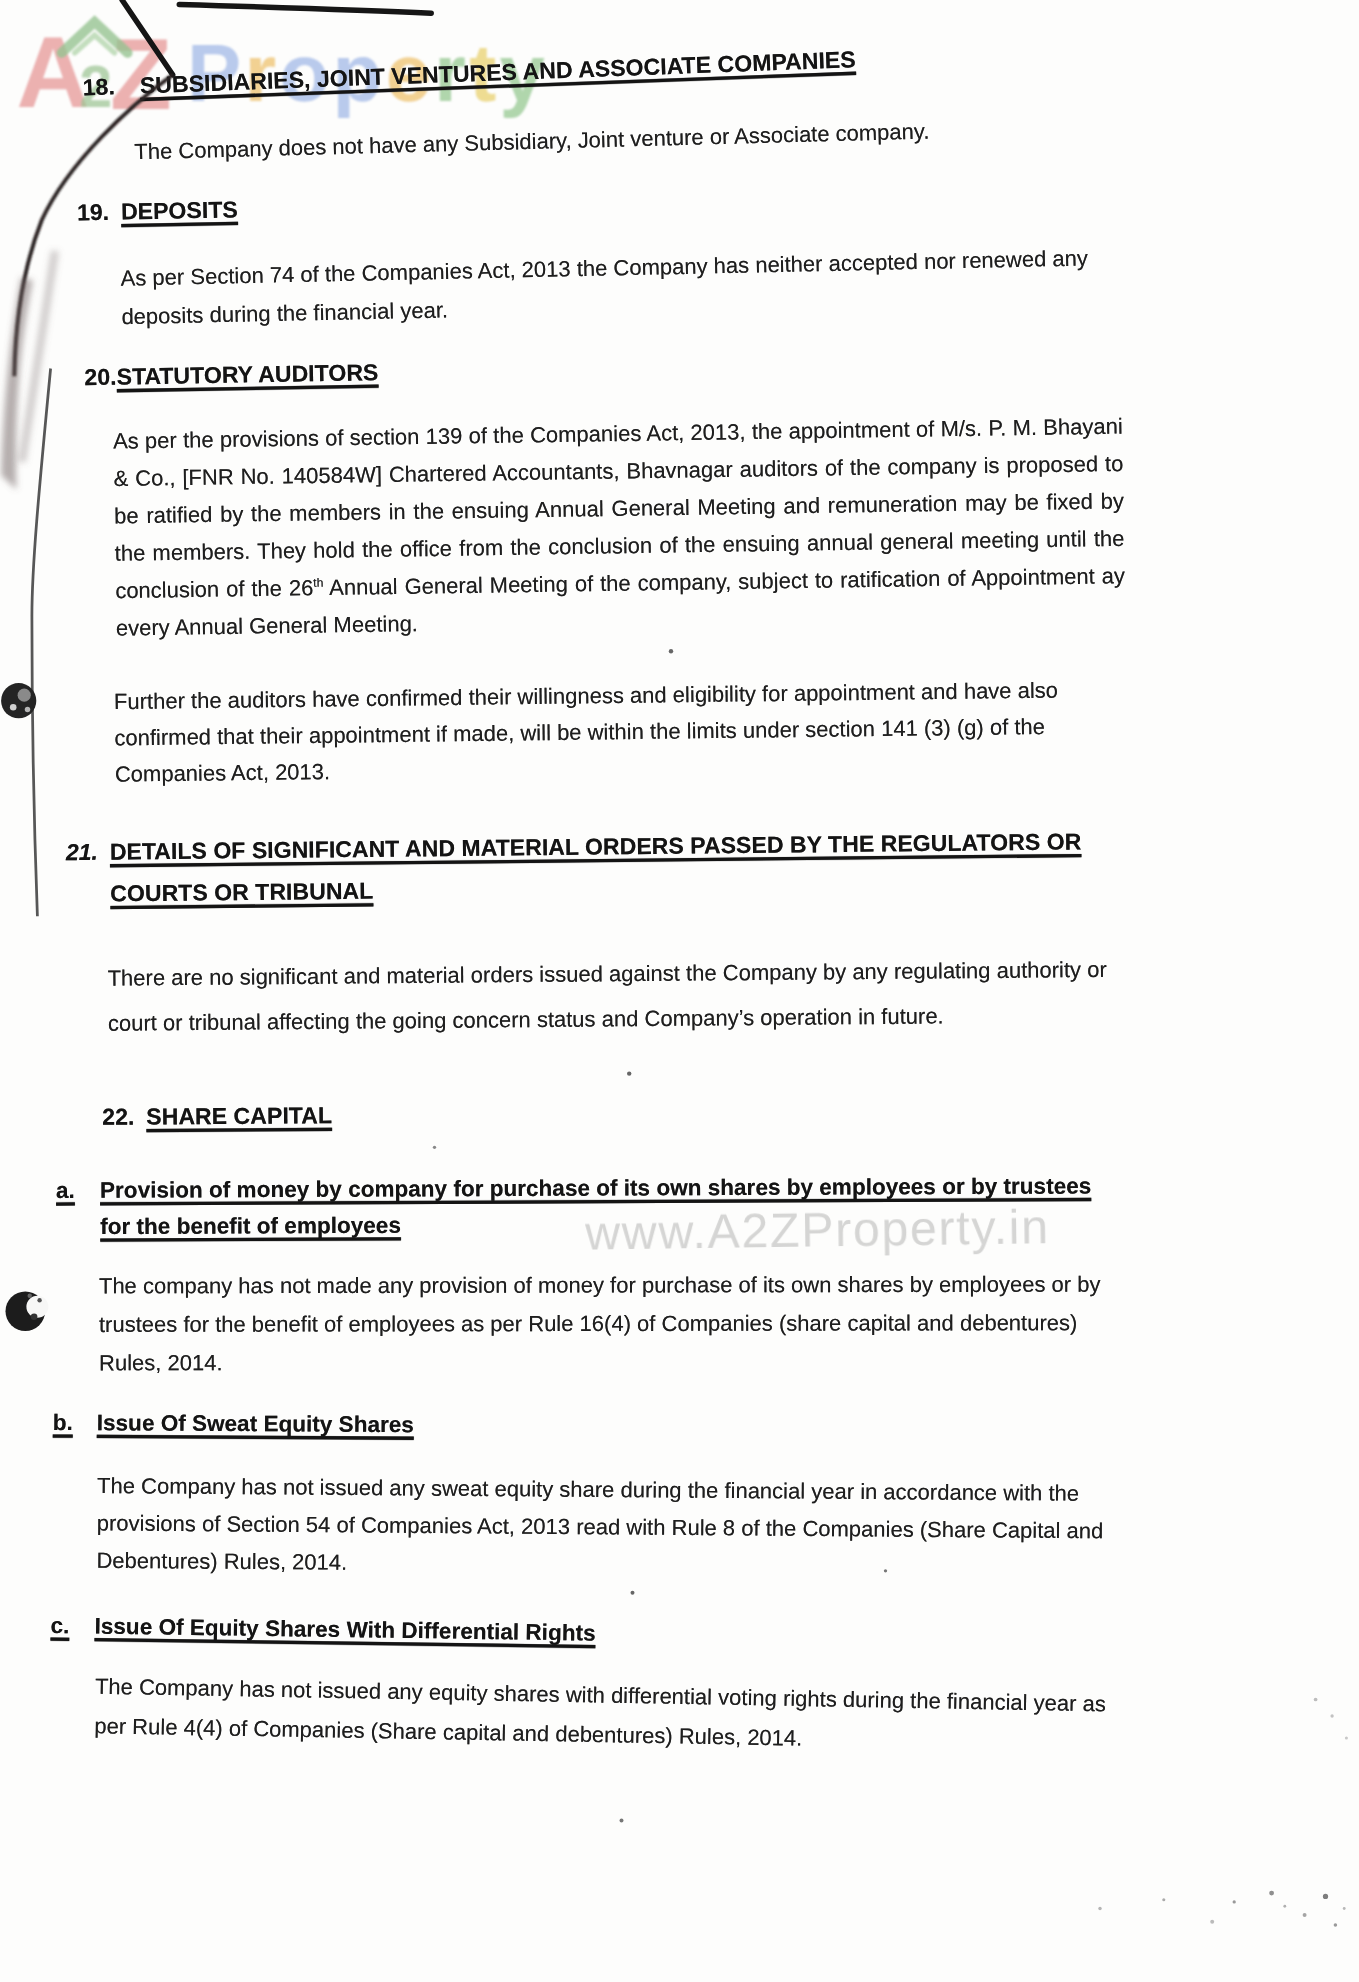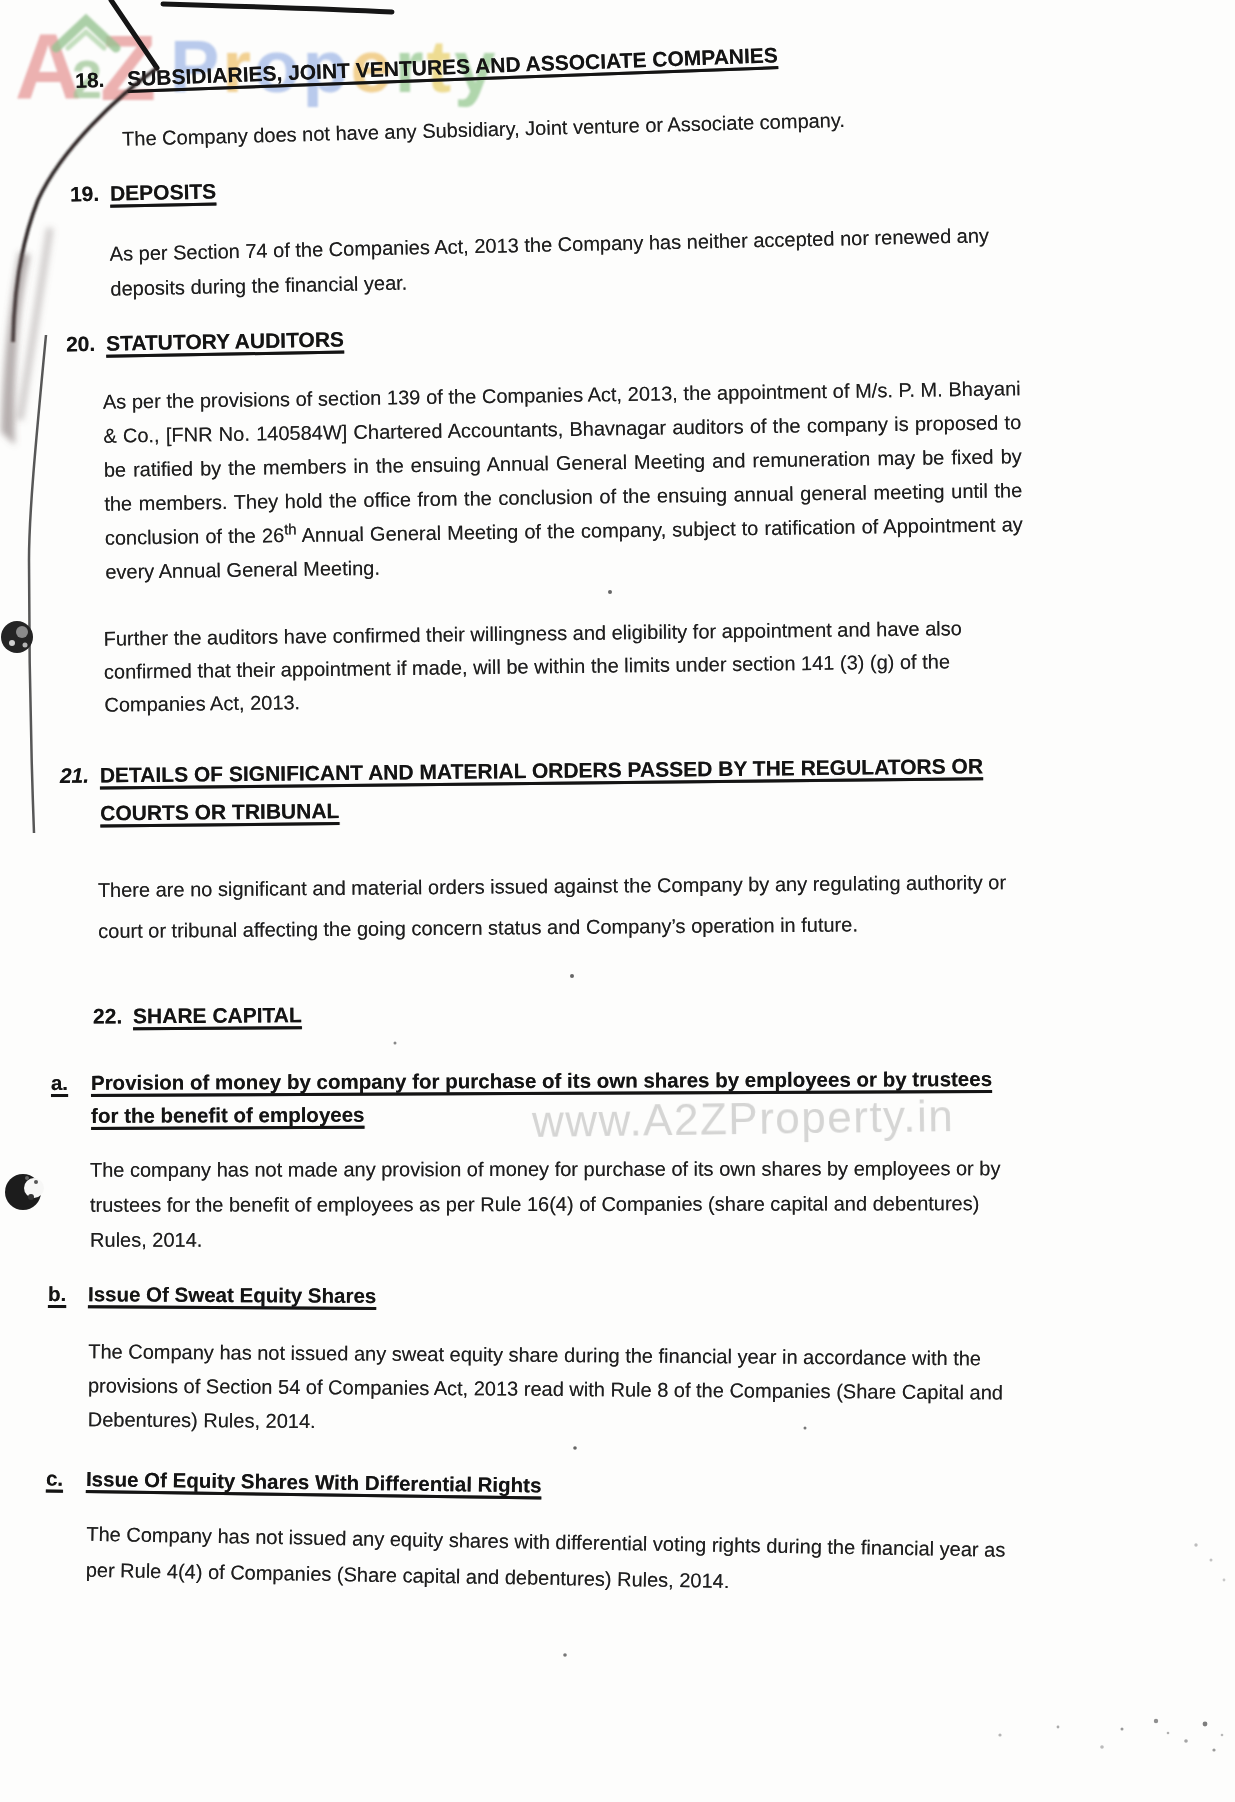--- a/index.html
+++ b/index.html
@@ -17,30 +17,30 @@
   .roof{position:absolute;left:0;top:0;z-index:1;}
   .wm-url{position:absolute;left:532px;top:1094px;z-index:1;font-size:44px;letter-spacing:1.5px;
           color:#d5d5d4;font-weight:400;transform:rotate(-0.8deg);filter:blur(.6px);white-space:nowrap;}
   
   .blk{position:absolute;z-index:2;text-shadow:0 0 .6px rgba(25,25,25,.65);}
   .hd{display:flex;align-items:flex-start;font-weight:700;color:#141414;}
   .hd .num{flex:none;}
   .hd .t{text-decoration:underline;text-decoration-thickness:2.5px;text-underline-offset:4px;}
   .hd .nw{white-space:nowrap;}
   .para{color:#1e1e1e;}
-  sup{font-size:15px;vertical-align:super;line-height:0;}
+  sup{font-size:11px;vertical-align:super;line-height:0;}
   
   .h18{left:75px;top:56px;font-size:21px;transform:rotate(-2.1deg);}
   .h18 .num{width:52px;}
   .p18{left:122px;top:112px;width:830px;font-size:20px;line-height:33px;transform:rotate(-1.5deg);}
   .h19{left:70px;top:181px;font-size:21px;transform:rotate(-1.1deg);}
   .h19 .num{width:40px;}
   .p19{left:110px;top:227px;width:930px;font-size:20px;line-height:35px;transform:rotate(-1.2deg);}
   .h20{left:66px;top:330px;font-size:21px;transform:rotate(-1deg);}
-  .h20 .num{width:40px;}
+  .h20 .num{width:40px;text-align:right;}
   .p20a{left:104px;top:378px;width:918px;font-size:20px;line-height:34px;text-align:justify;transform:rotate(-0.85deg);}
   .p20b{left:104px;top:617px;width:925px;font-size:20px;line-height:33px;transform:rotate(-0.7deg);}
   .h21{left:60px;top:752px;font-size:21px;line-height:38px;transform:rotate(-0.6deg);}
   .h21 .num{width:40px;font-style:italic;}
   .h21 .t{width:905px;}
   .p21{left:98px;top:866px;width:925px;font-size:20px;line-height:41px;transform:rotate(-0.5deg);}
   .h22{left:53px;top:1004px;font-size:21px;transform:rotate(-0.4deg);}
   .h22 .num{width:40px;margin-left:40px;}
   .ha{left:51px;top:1064px;font-size:20.5px;line-height:33px;transform:rotate(-0.25deg);}
   .ha .num{width:40px;text-decoration:underline;text-decoration-thickness:2.5px;text-underline-offset:4px;}

